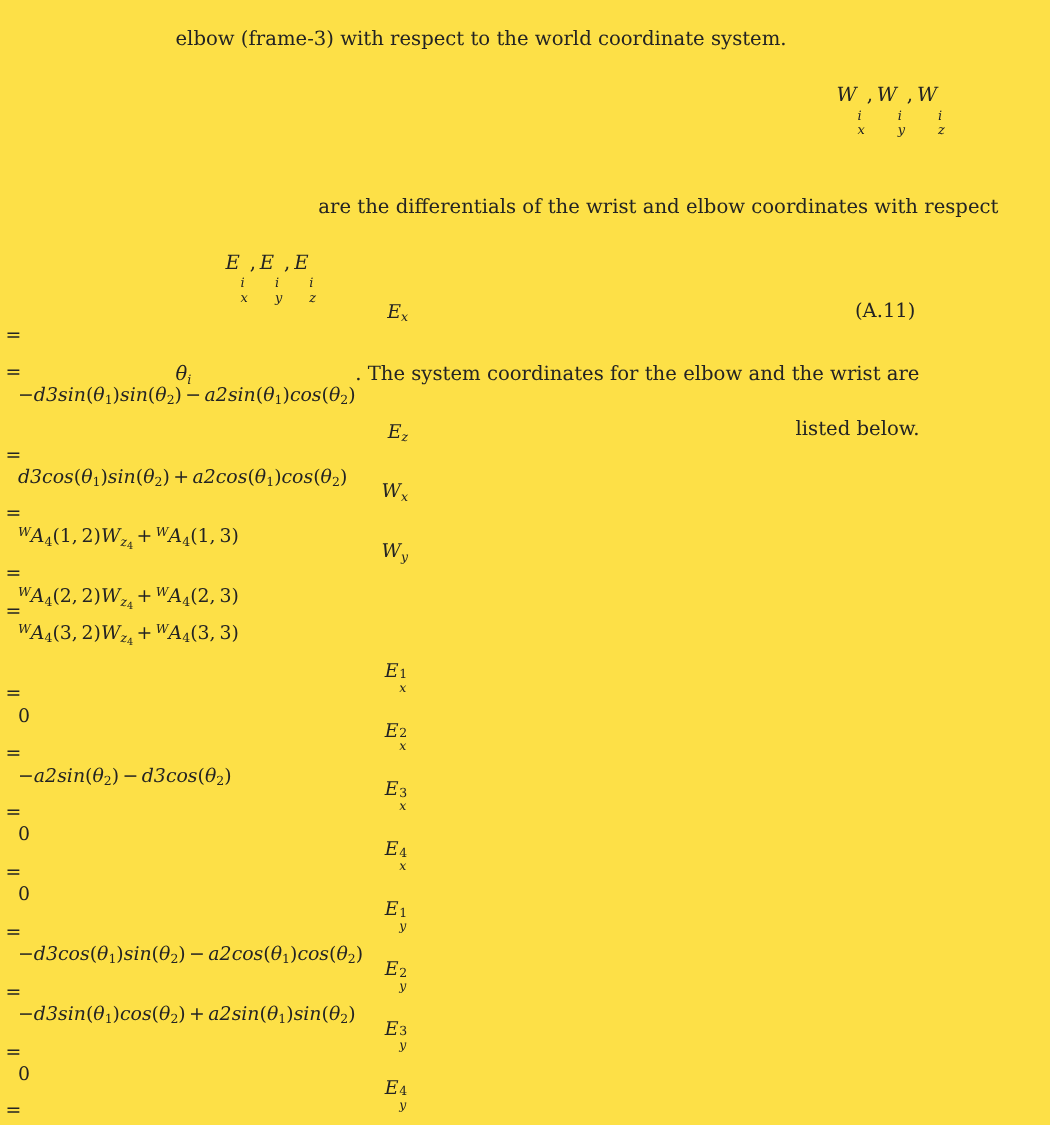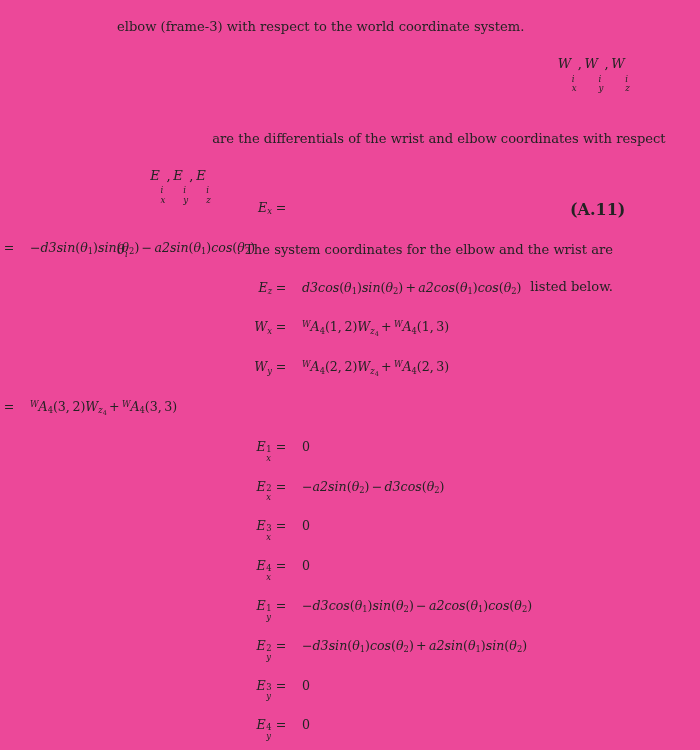--- a/index.html
+++ b/index.html
@@ -12,21 +12,21 @@
     height: 750px;
     position: relative;
     font-family: "DejaVu Serif", "Liberation Serif", serif;
     color: #1a1a1a;
     overflow: hidden;
   }
 
   .page {
     position: absolute;
     inset: 0;
-    background: #ec4899;
+    background: #fde047;
   }
 
   
   .prose {
     position: absolute;
     left: 117px;
     top: 8px;
     width: 496px;
     font-size: 13.1px;
     line-height: 37.2px;
@@ -99,20 +99,21 @@
     left: 0;
     top: 200px;
     width: 700px;
   }
   .eqrow {
     display: flex;
     align-items: baseline;
     height: 39.8px;
     font-size: 12.6px;
     color: #232323;
+    flex-direction: column;
   }
   .eq-lhs {
     width: 272px;
     text-align: right;
     padding-right: 0px;
     white-space: nowrap;
   }
   .eq-rel {
     width: 18px;
     text-align: center;
@@ -122,22 +123,21 @@
   .eq-rhs {
     padding-left: 12px;
     white-space: nowrap;
     flex: 1;
   }
   .eq-tag {
     position: absolute;
     left: 570px;
     white-space: nowrap;
     font-style: normal;
-    font-size: 16px;
-    font-weight: bold;
+    font-size: 13px;
   }
   .eqrow { position: relative; }
   .op { padding: 0 0.18em; }
 </style>
 </head>
 <body>
 
 <div class="page">
 
   <div class="prose">

